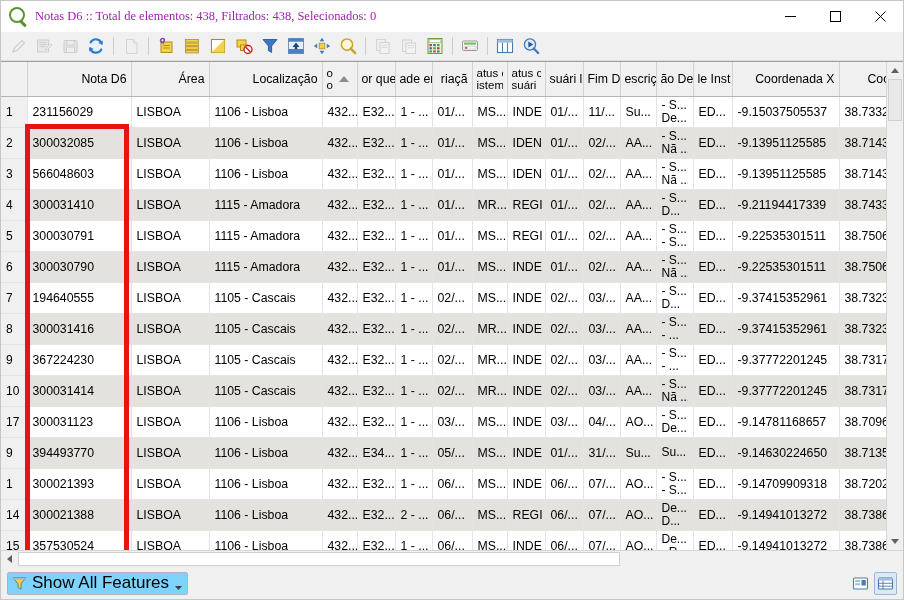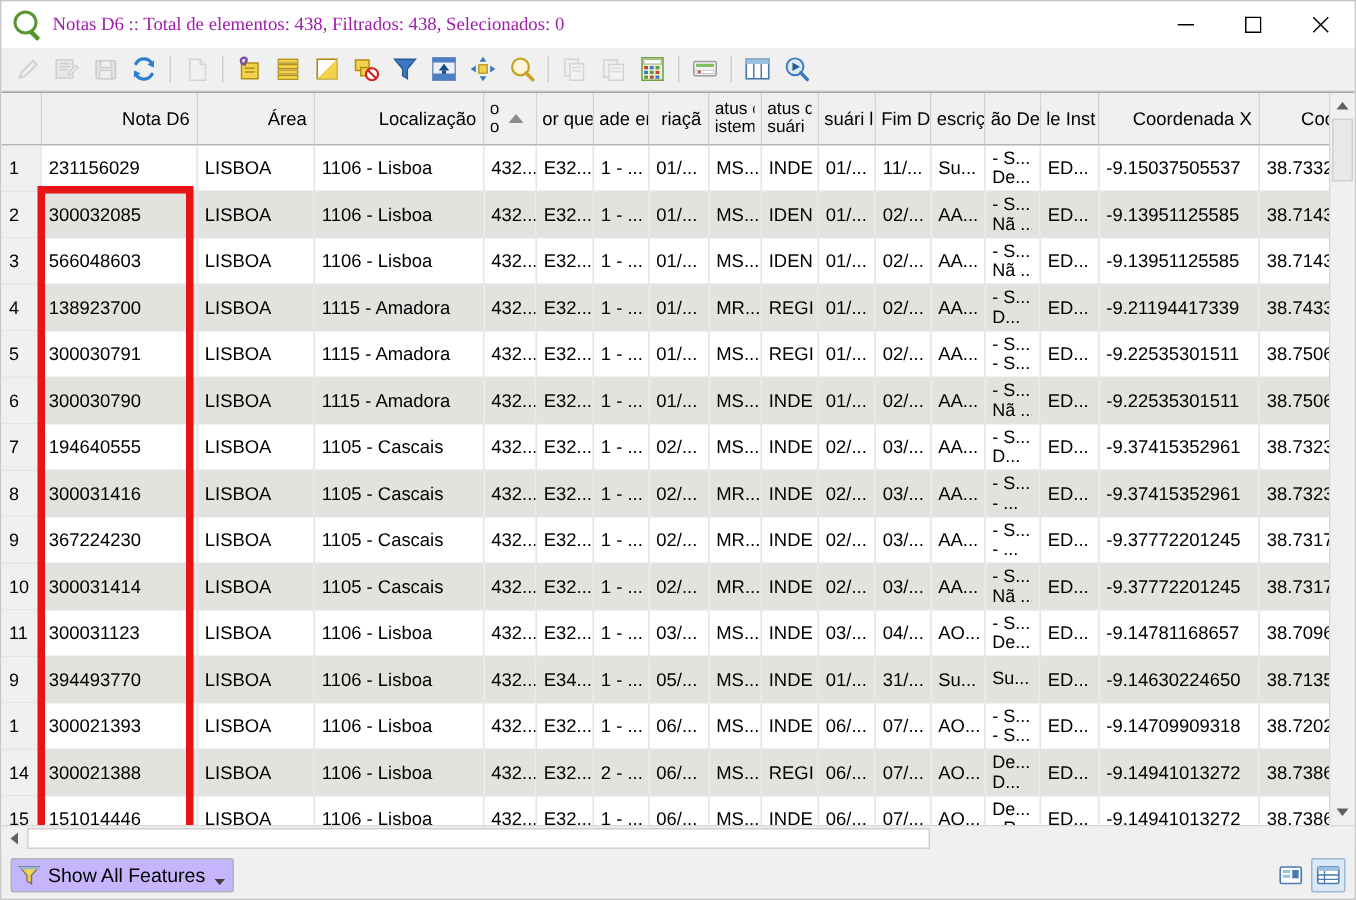--- a/index.html
+++ b/index.html
@@ -222,25 +222,25 @@
   .statusbar {
     height: 32px; flex: 0 0 32px;
     background: #f0f0f0;
     display: flex; align-items: center;
     padding: 0 6px;
   }
   .filter-btn {
     display: flex; align-items: center;
     height: 23px;
     border: 1px solid #b4b4b4;
-    background: #c4b5fd;
+    background: #7dd3fc;
     padding: 0 4px 0 4px;
     border-radius: 2px;
     gap: 5px;
-    font-size: 13px; color: #000;
+    font-size: 17px; color: #000;
   }
   .spacer { flex: 1 1 auto; }
   .viewmode-btns { display: flex; gap: 2px; }
   .vm-btn {
     width: 23px; height: 23px;
     display: flex; align-items: center; justify-content: center;
     border: 1px solid transparent;
     border-radius: 2px;
   }
   .vm-btn.active { background: #dbe9f7; border: 1px solid #9cb8d6; }
@@ -572,21 +572,21 @@
                   <span>- S...</span>
                   <span>Nã ...</span>
                 </div>
               </td>
               <td>ED...</td>
               <td>-9.13951125585</td>
               <td>38.7143216812</td>
             </tr>
             <tr class="even">
               <td class="rownum">4</td>
-              <td>138923700</td>
+              <td>300031410</td>
               <td>LISBOA</td>
               <td>1115 - Amadora</td>
               <td>432...</td>
               <td>E32...</td>
               <td>1 - ...</td>
               <td>01/...</td>
               <td>MR...</td>
               <td>REGI</td>
               <td>01/...</td>
               <td>02/...</td>
@@ -739,21 +739,21 @@
                 <div class="cell2">
                   <span>- S...</span>
                   <span>Nã ...</span>
                 </div>
               </td>
               <td>ED...</td>
               <td>-9.37772201245</td>
               <td>38.7317704986</td>
             </tr>
             <tr class="odd">
-              <td class="rownum">11</td>
+              <td class="rownum">17</td>
               <td>300031123</td>
               <td>LISBOA</td>
               <td>1106 - Lisboa</td>
               <td>432...</td>
               <td>E32...</td>
               <td>1 - ...</td>
               <td>03/...</td>
               <td>MS...</td>
               <td>INDE</td>
               <td>03/...</td>
@@ -836,21 +836,21 @@
                   <span>De...</span>
                   <span>D...</span>
                 </div>
               </td>
               <td>ED...</td>
               <td>-9.14941013272</td>
               <td>38.7386578037</td>
             </tr>
             <tr class="odd">
               <td class="rownum">15</td>
-              <td>151014446</td>
+              <td>357530524</td>
               <td>LISBOA</td>
               <td>1106 - Lisboa</td>
               <td>432...</td>
               <td>E32...</td>
               <td>1 - ...</td>
               <td>06/...</td>
               <td>MS...</td>
               <td>INDE</td>
               <td>06/...</td>
               <td>07/...</td>

